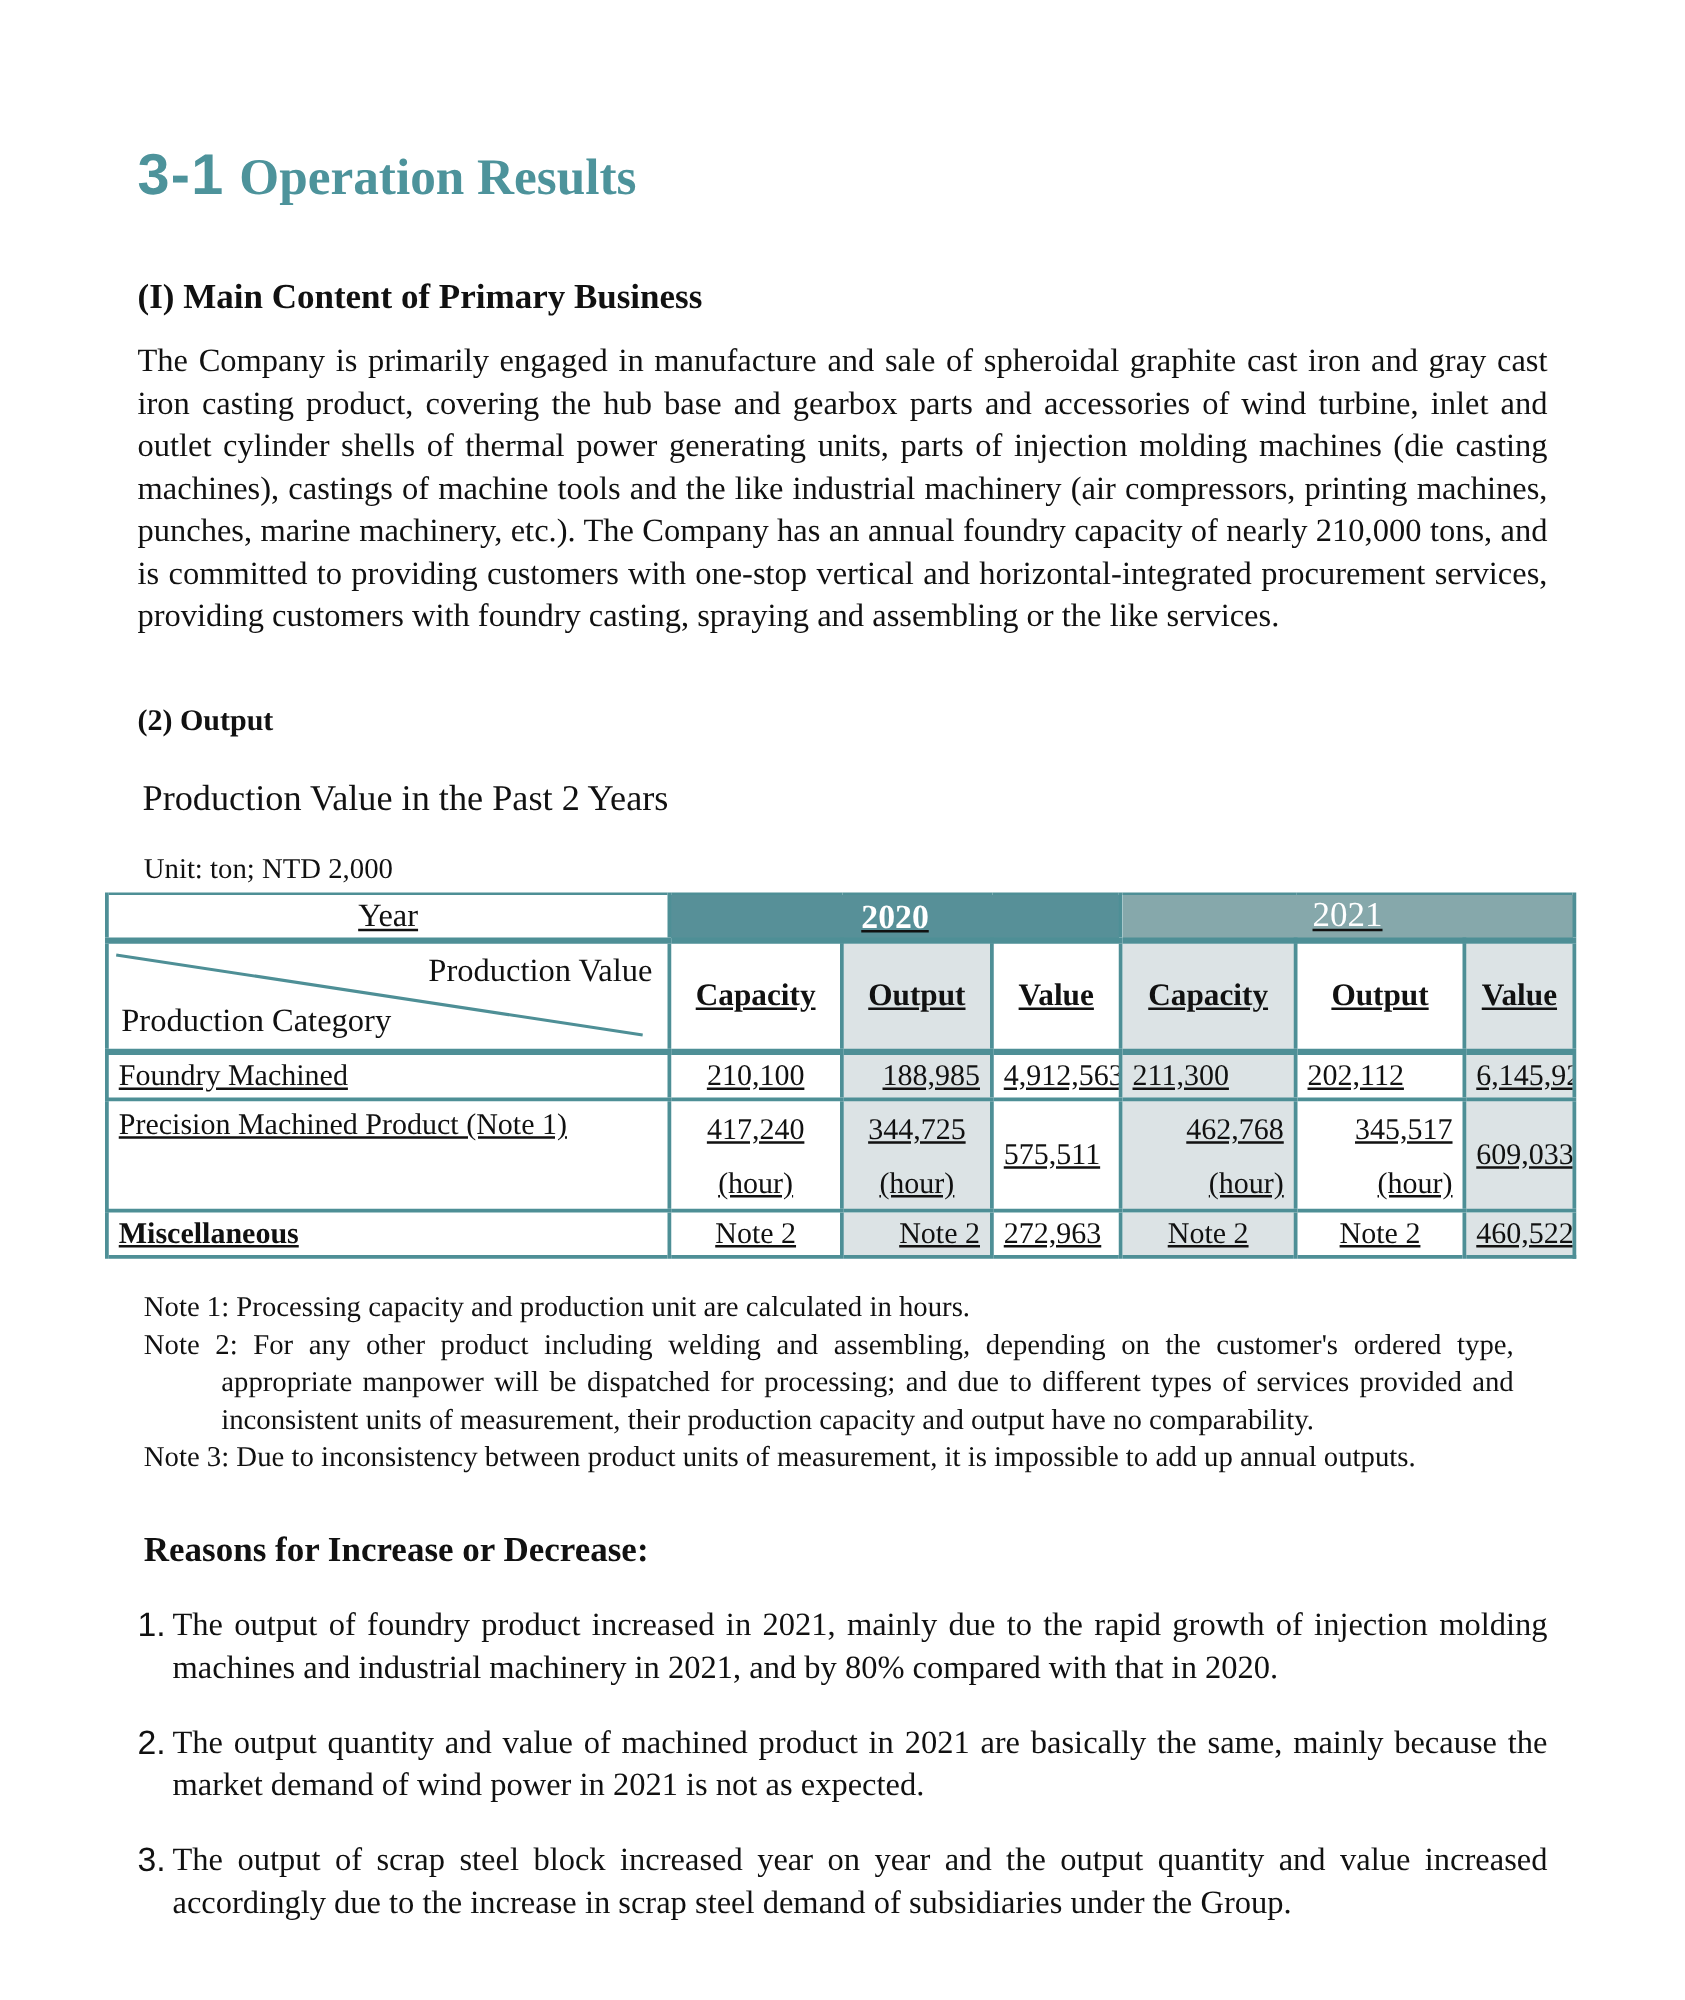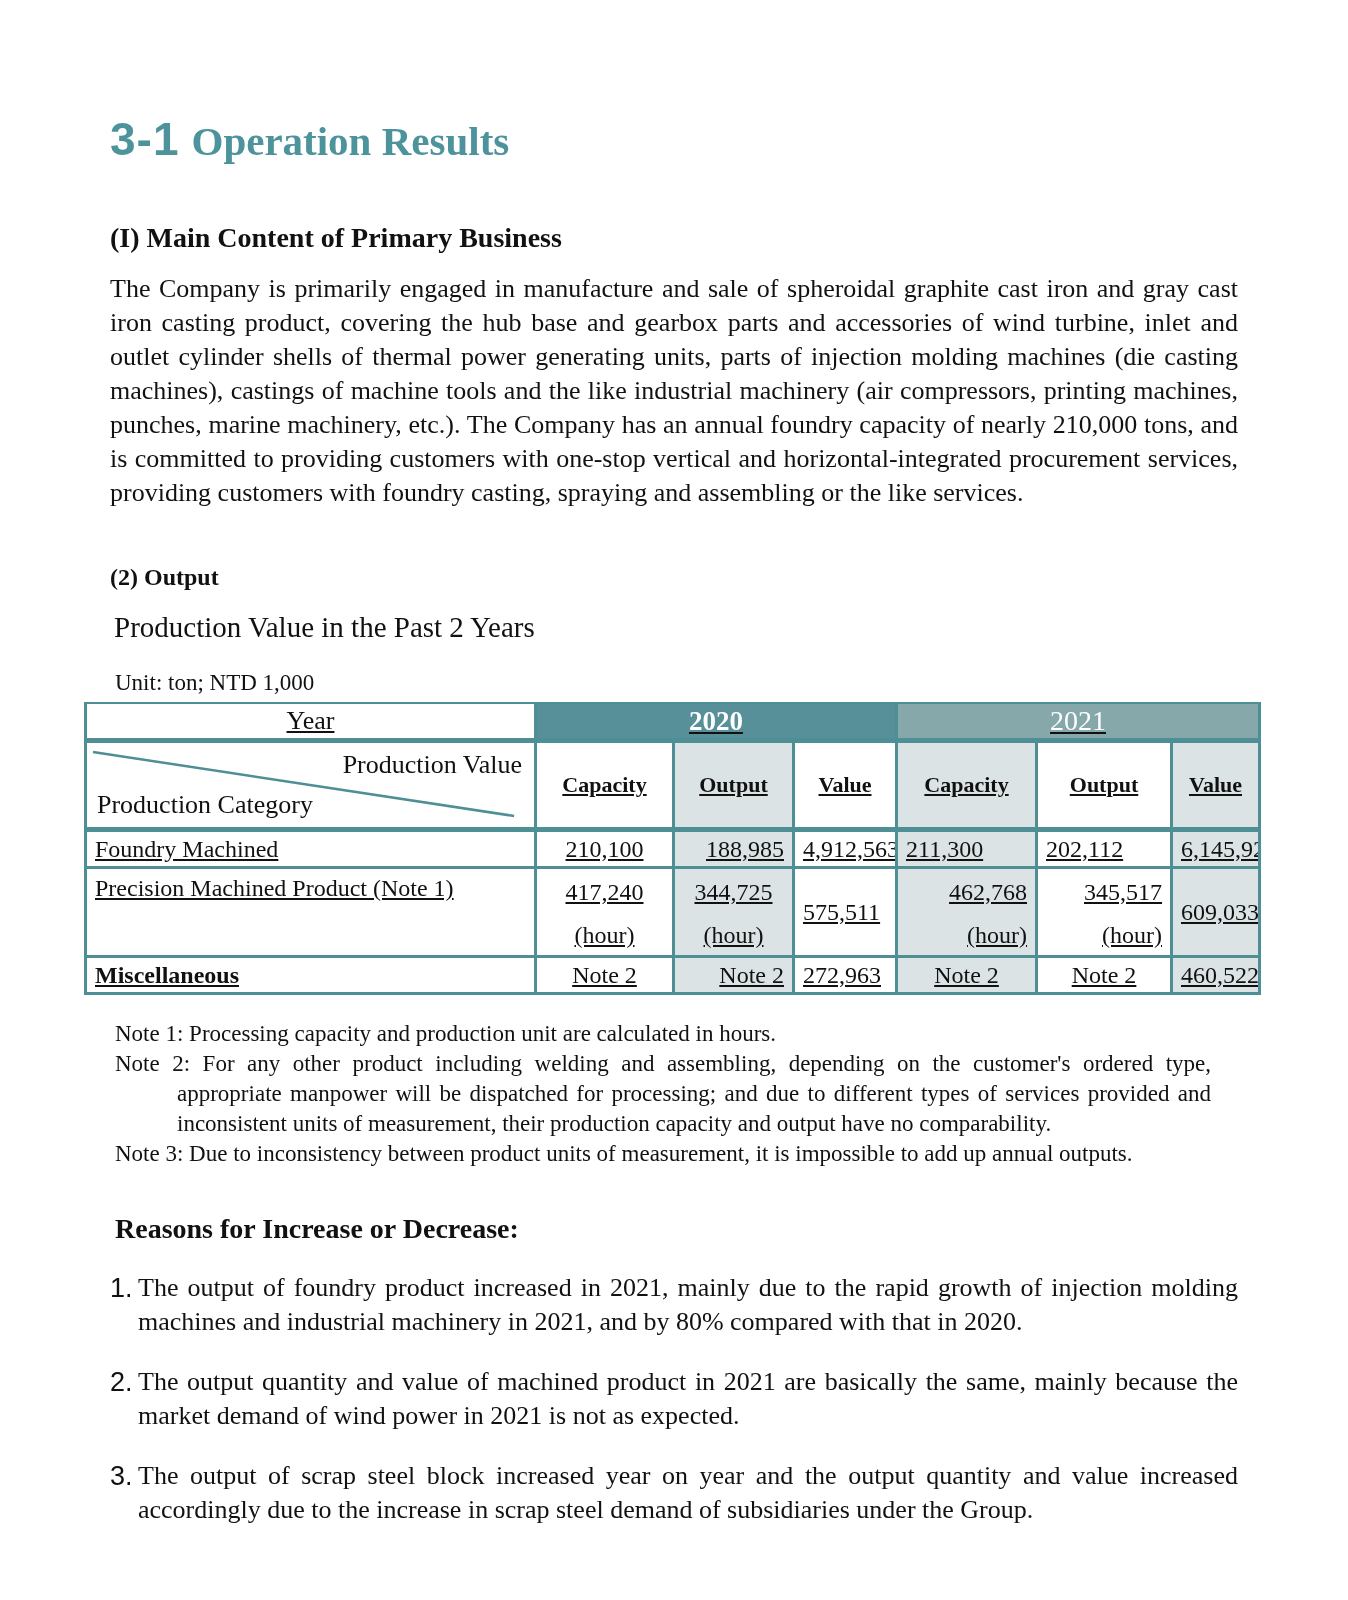--- a/index.html
+++ b/index.html
@@ -33,42 +33,42 @@
     font-weight:bold;font-size:41px;color:var(--title);
   }
 
   
   .sec-heading{margin-top:56px;font-weight:bold;font-size:28px;}
   .body-par{
     margin-top:18px;font-size:26px;line-height:34px;
     text-align:justify;
   }
   .output-heading{margin-top:54px;font-weight:bold;font-size:24px;}
-  .table-subtitle{margin-top:20px;margin-left:4px;font-size:29px;}
+  .table-subtitle{margin-top:32px;margin-left:4px;font-size:29px;}
   .unit-label{margin-top:26px;margin-left:5px;font-size:23px;}
 
   
   .tbl-wrap{margin-left:-26px;margin-top:6px;text-decoration:underline;}
   table.prod{
     table-layout:fixed;border-collapse:collapse;width:1174px;
     border:3px solid var(--teal);border-top-width:2px;border-bottom-width:3px;
     font-size:24px;
   }
   table.prod td{
     border-left:3px solid var(--teal);
     padding:0 8px;vertical-align:middle;
     overflow:hidden;
   }
   tr.yr-row td{height:34px;border-bottom:5px solid var(--teal);}
   td.year-cell{background:#ffffff;text-align:center;font-size:26px;}
   td.y2020{background:var(--hdr2020);color:#ffffff;font-weight:bold;text-align:center;font-size:27px;}
   td.y2021{background:var(--hdr2021);color:#ffffff;text-align:center;font-size:28px;}
 
   tr.subhead-row td{height:84px;border-bottom:5px solid var(--teal);}
-  td.sh{text-align:center;font-weight:bold;font-size:22px;}
+  td.sh{text-align:center;font-weight:bold;font-size:25px;}
   .shade{background:var(--shade);}
 
   td.diag-cell{position:relative;padding:0;}
   .diag-svg{position:absolute;left:0;top:0;width:100%;height:100%;}
   .diag-top{position:absolute;top:7px;right:12px;font-size:26px;}
   .diag-bottom{position:absolute;bottom:7px;left:10px;font-size:26px;}
 
   tr.data-row td{border-bottom:3px solid var(--teal);}
   tr.row-foundry td{height:34px;}
   tr.row-precision td{height:80px;}
@@ -113,21 +113,21 @@
     </div>
 
     <div class="sec-heading">(I) Main Content of Primary Business</div>
 
     <div class="body-par">The Company is primarily engaged in manufacture and sale of spheroidal graphite cast iron and gray cast iron casting product, covering the hub base and gearbox parts and accessories of wind turbine, inlet and outlet cylinder shells of thermal power generating units, parts of injection molding machines (die casting machines), castings of machine tools and the like industrial machinery (air compressors, printing machines, punches, marine machinery, etc.). The Company has an annual foundry capacity of nearly 210,000 tons, and is committed to providing customers with one-stop vertical and horizontal-integrated procurement services, providing customers with foundry casting, spraying and assembling or the like services.</div>
 
     <div class="output-heading">(2) Output</div>
 
     <div class="table-subtitle">Production Value in the Past 2 Years</div>
 
-    <div class="unit-label">Unit: ton; NTD 1,000</div>
+    <div class="unit-label">Unit: ton; NTD 2,000</div>
 
     <div class="tbl-wrap">
       <table class="prod">
         <colgroup>
           <col style="width:450px">
             <col style="width:138px">
             <col style="width:120px">
             <col style="width:103px">
           <col style="width:140px">
             <col style="width:135px">

